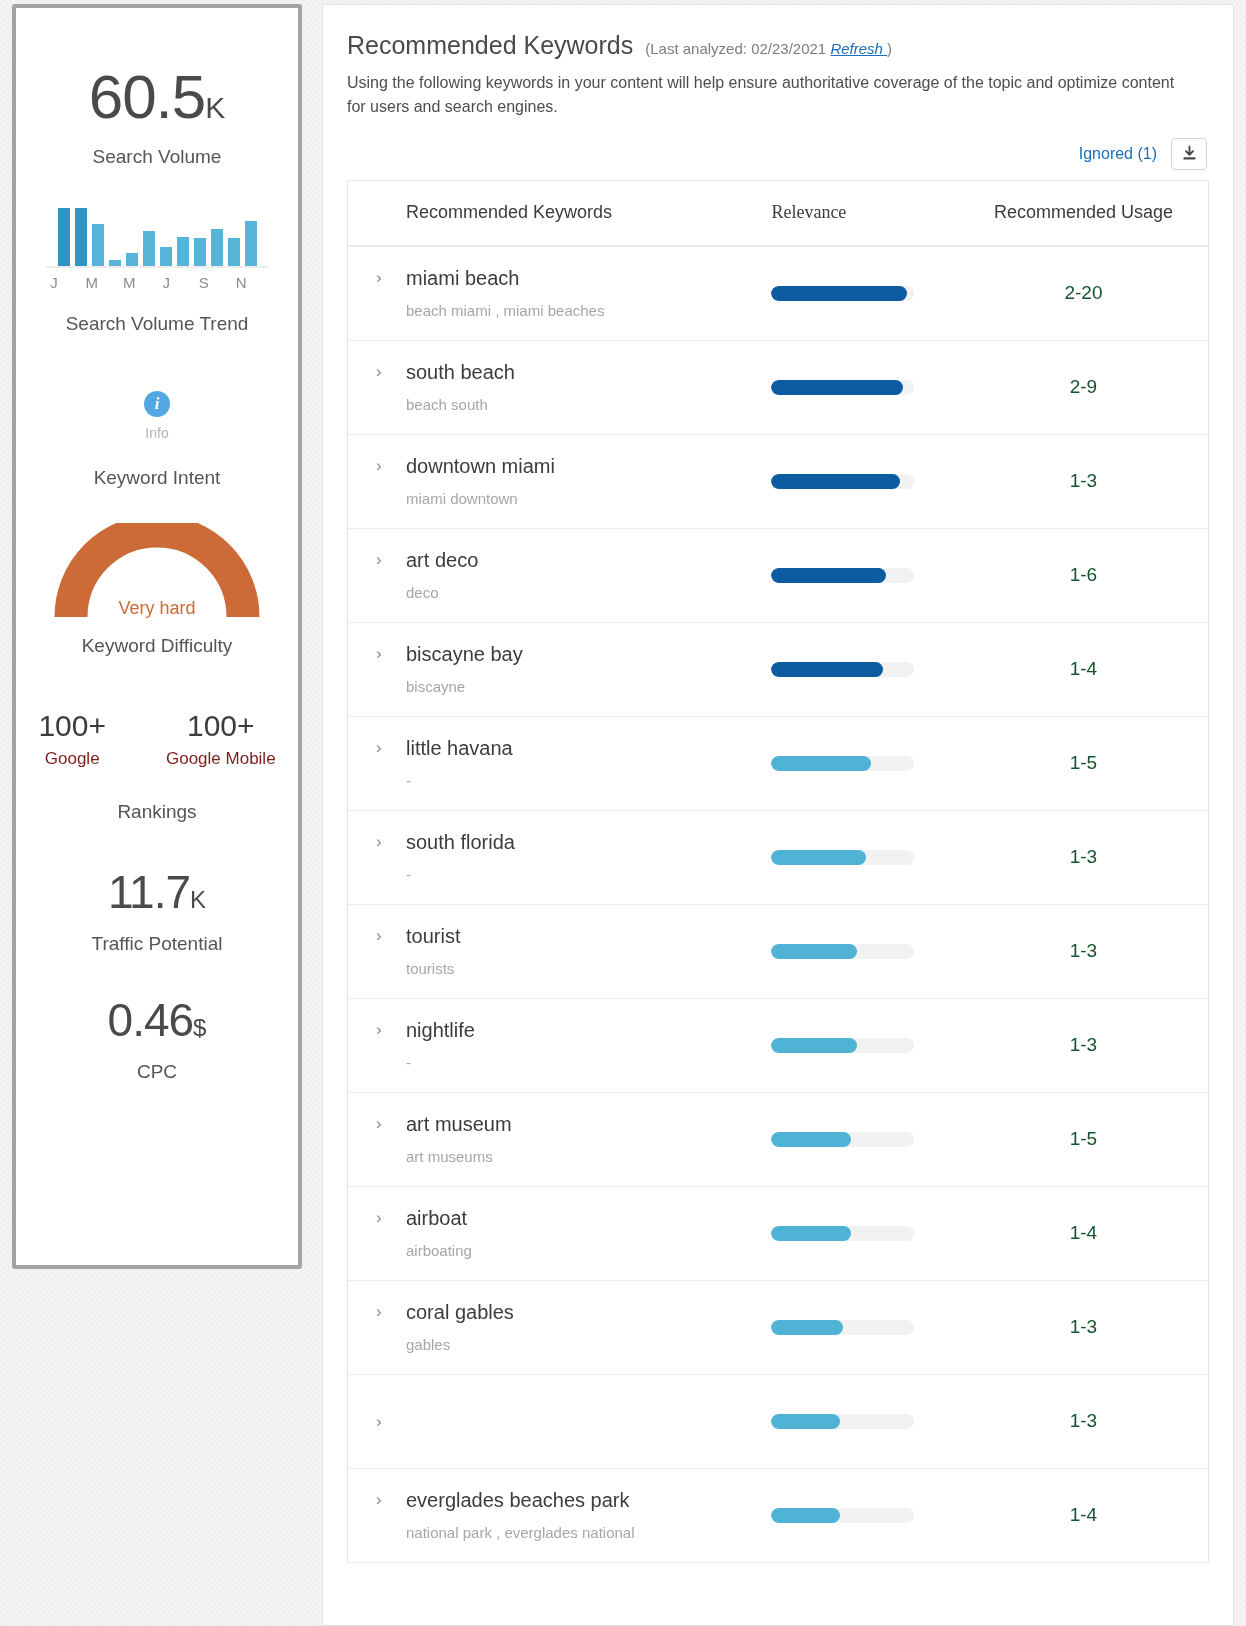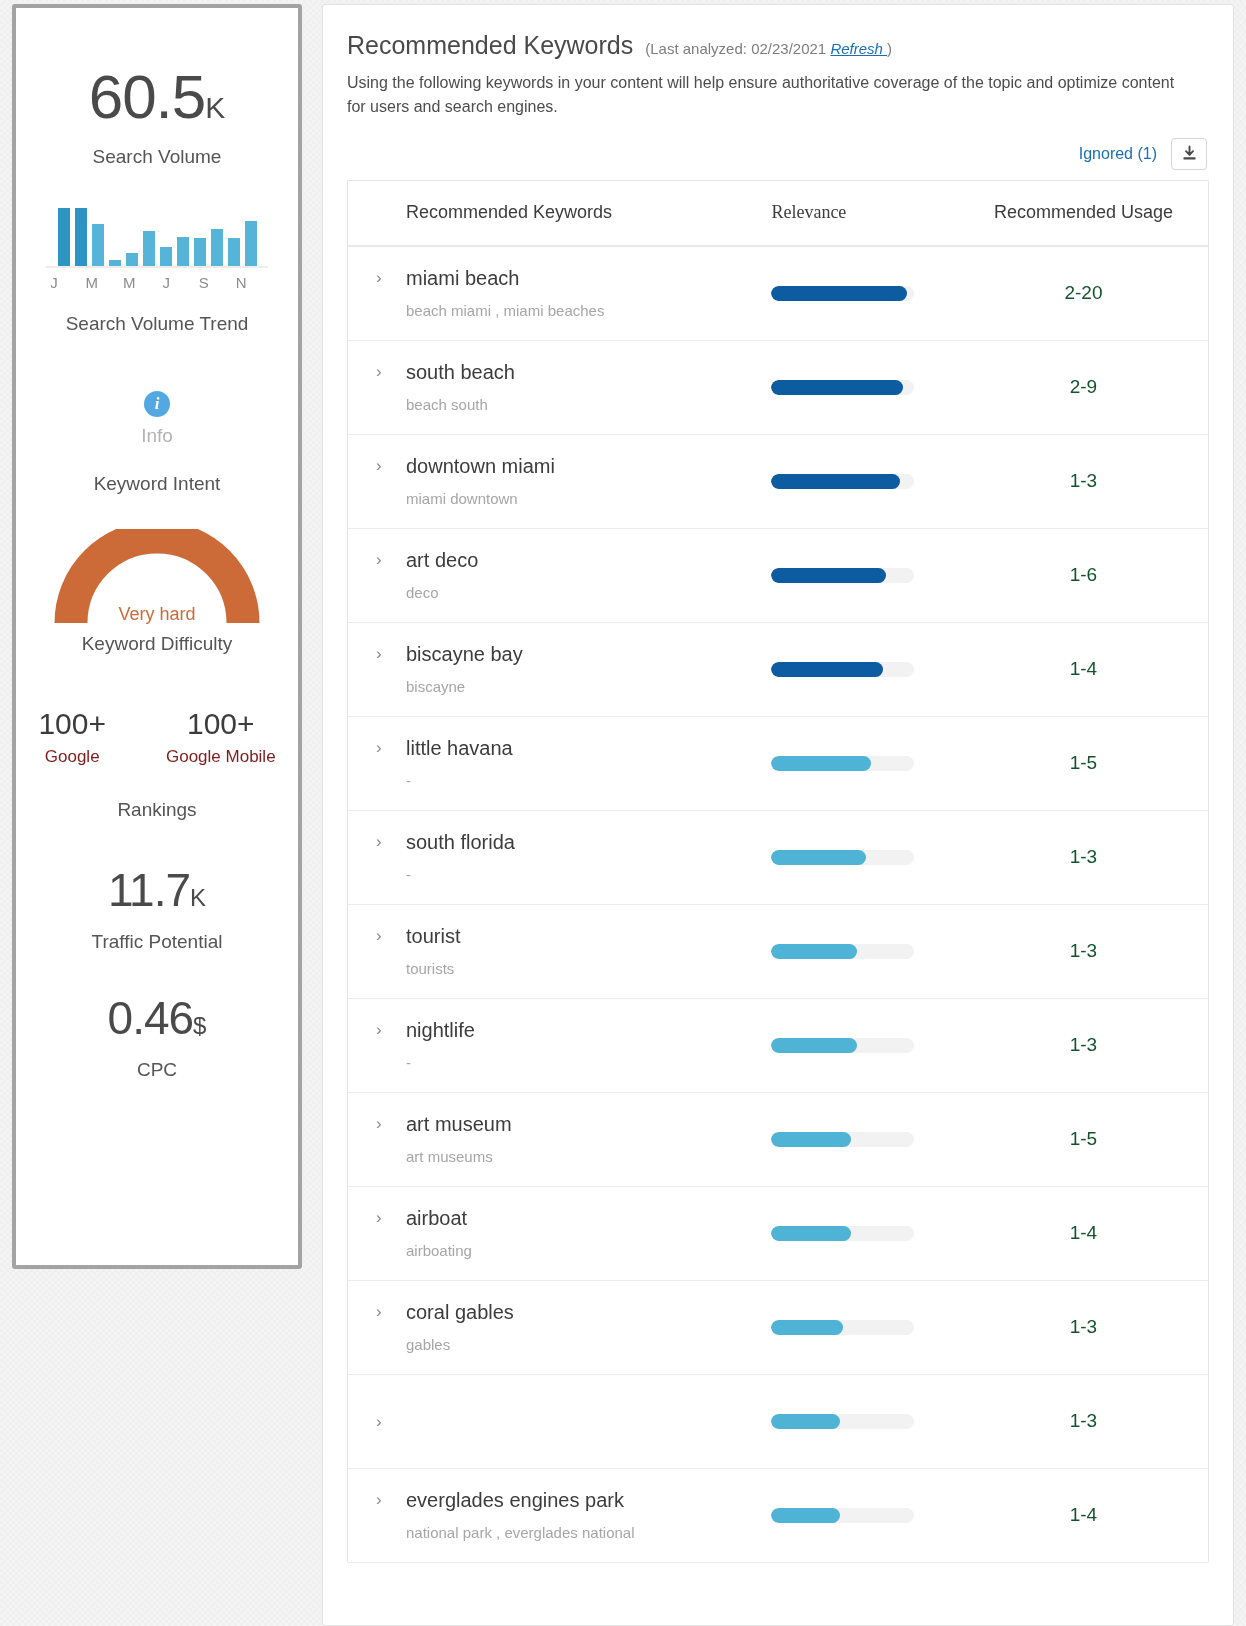--- a/index.html
+++ b/index.html
@@ -82,21 +82,21 @@
     border-radius: 50%;
     background: #53a8e2;
     color: #fff;
     display: inline-flex;
     align-items: center; justify-content: center;
     font-family: "Liberation Serif", serif;
     font-weight: bold;
     font-size: 17px;
     font-style: italic;
   }
-  .info-text { font-size: 19px; color: #b4b4b4; margin-top: 8px; }
+  .info-text { font-size: 14px; color: #b4b4b4; margin-top: 8px; }
 
   .gauge-wrap {
     position: relative;
     width: 206px; height: 96px;
     margin: 34px auto 0;
   }
   .gauge-label {
     position: absolute;
     left: 0; right: 0;
     bottom: 0px;
@@ -304,21 +304,21 @@
       <div class="info-text">Info</div>
       <div class="metric-label" style="margin-top:26px;">Keyword Intent</div>
     </div>
 
     <div class="gauge-wrap">
       <svg width="206" height="96" viewBox="0 0 206 96">
         <path d="M 17 94 A 86 86 0 0 1 189 94" fill="none" stroke="#cd6b38" stroke-width="33"></path>
       </svg>
       <div class="gauge-label">Very hard</div>
     </div>
-    <div class="metric-label" style="margin-top:8px;">Keyword Difficulty</div>
+    <div class="metric-label" style="margin-top:16px;">Keyword Difficulty</div>
 
     <div class="rank-row">
       <div class="rank-col">
         <div class="rank-val">100+</div>
         <div class="rank-lbl">Google</div>
       </div>
       <div class="rank-col">
         <div class="rank-val">100+</div>
         <div class="rank-lbl">Google Mobile</div>
       </div>
@@ -557,21 +557,21 @@
               <div class="rel-track">
                 <div class="rel-fill light" style="width:48%"></div>
               </div>
             </div>
             <div class="cell-use">1-3</div>
           </div>
           <div class="kw-row">
             <div class="cell-kw">
               <div class="chev">›</div>
               <div class="kw-texts">
-                <div class="kw-name">everglades engines park</div>
+                <div class="kw-name">everglades beaches park</div>
                 <div class="kw-variants">national park ,  everglades national</div>
               </div>
             </div>
             <div class="cell-rel">
               <div class="rel-track">
                 <div class="rel-fill light" style="width:48%"></div>
               </div>
             </div>
             <div class="cell-use">1-4</div>
           </div>

